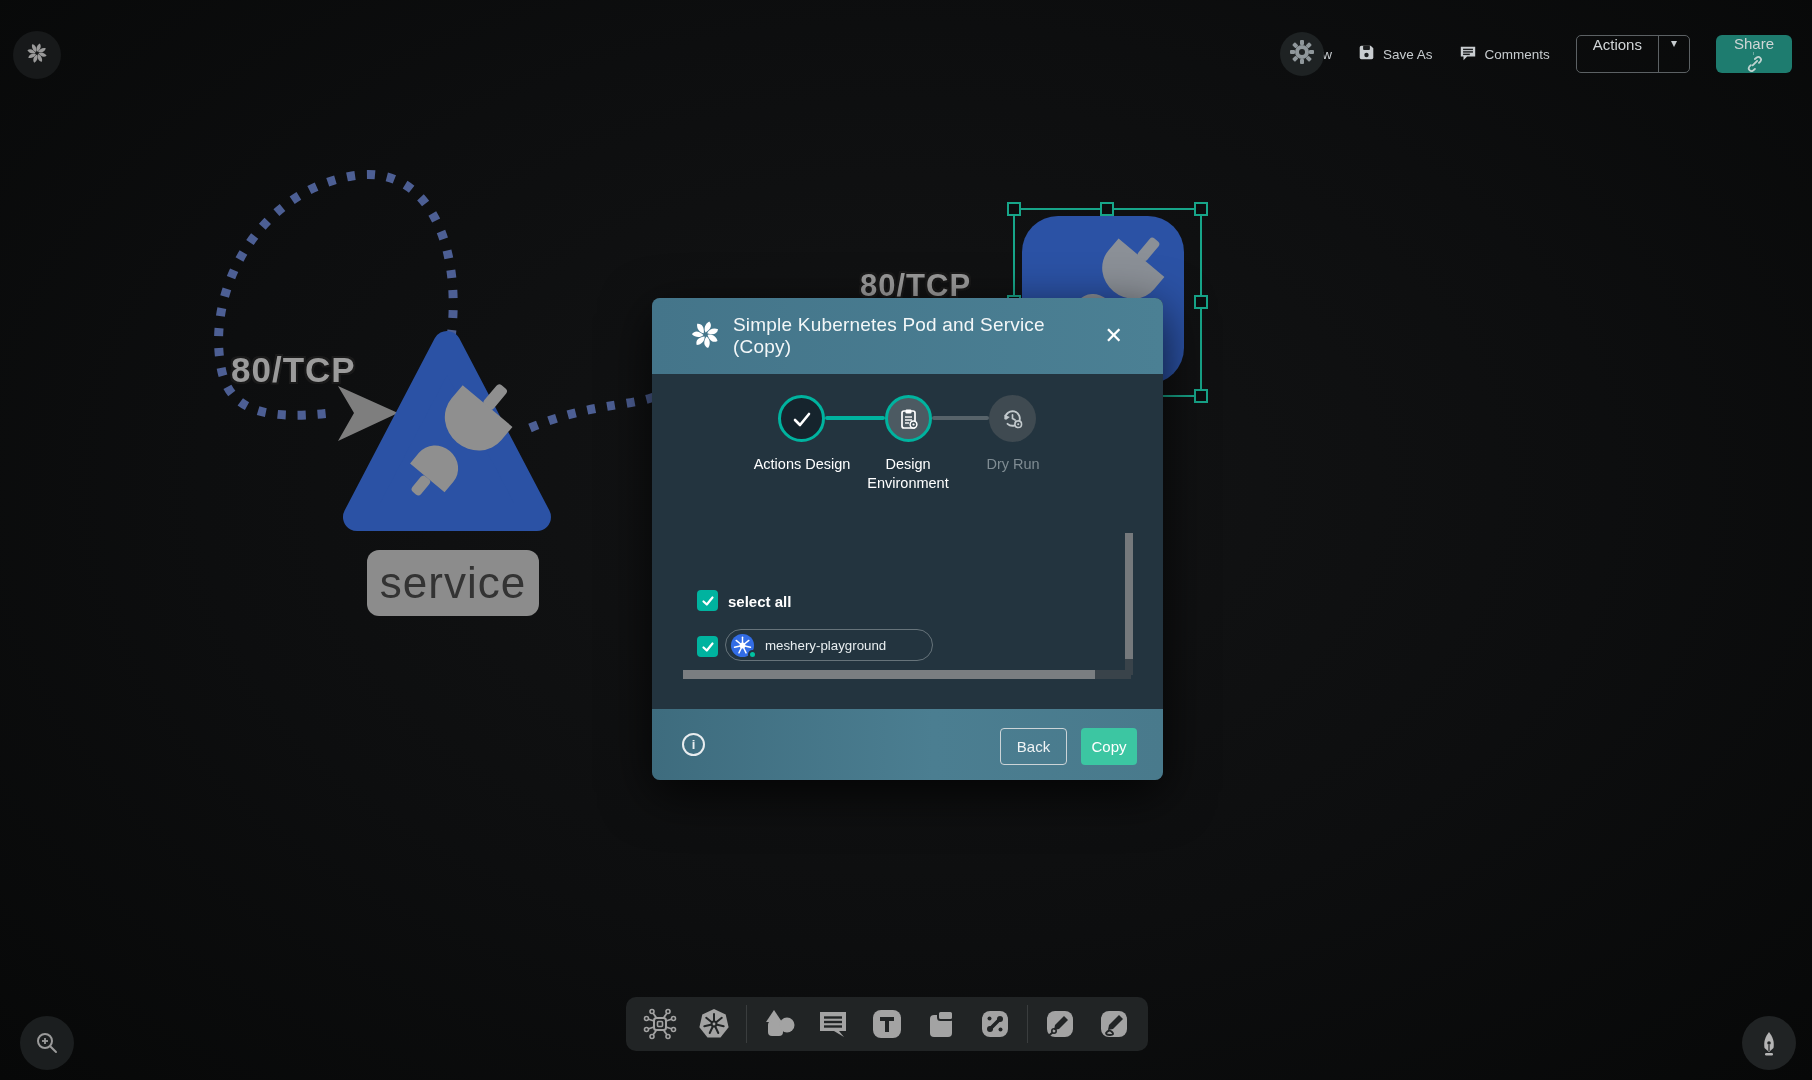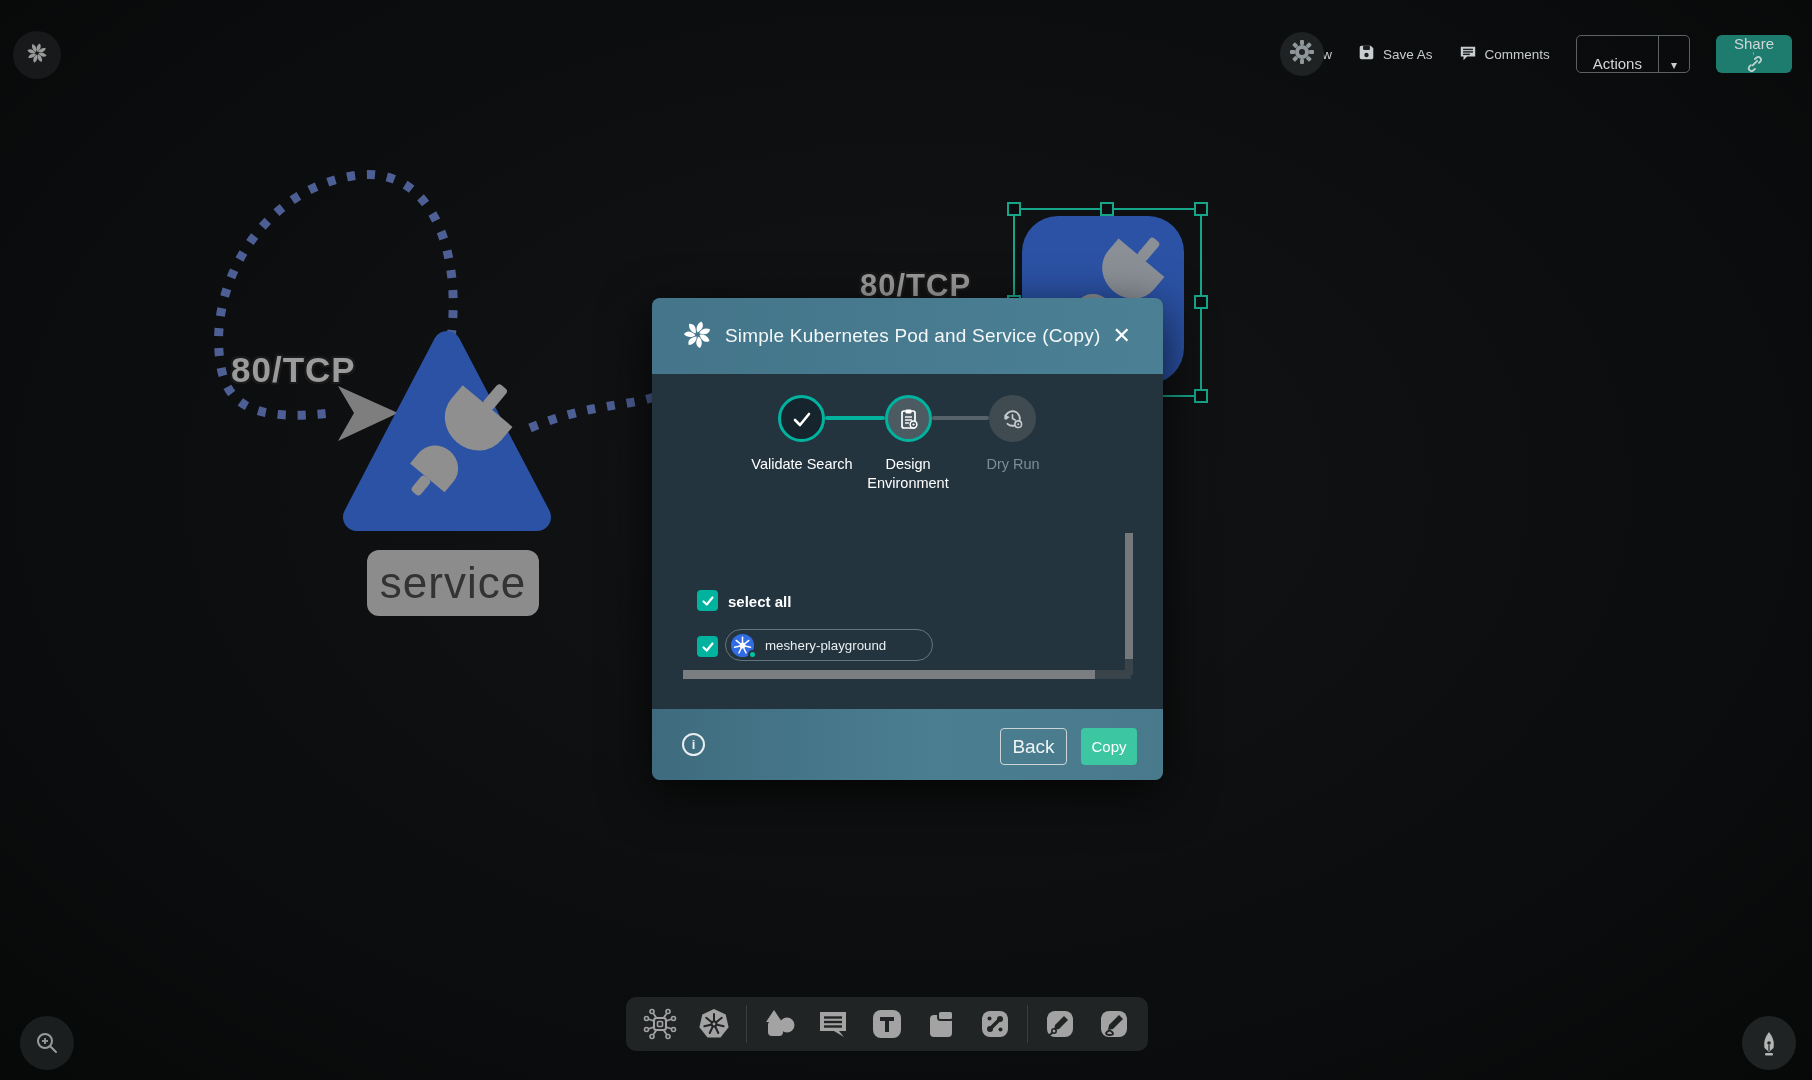--- a/index.html
+++ b/index.html
@@ -8,21 +8,21 @@
   .app { position:relative; width:1812px; height:1080px;
          background: radial-gradient(ellipse at 50% 45%, #131415 0%, #0d0e0f 55%, #070808 100%); }
 
   
   .corner-btn { position:absolute; border-radius:50%; display:flex; align-items:center; justify-content:center; cursor:pointer; }
   .app-btn { left:13px; top:31px; width:48px; height:48px; background:#17191a; }
 
   
   .top-toolbar { position:absolute; top:30px; right:20px; height:48px; display:flex; align-items:center; gap:26px; z-index:6; }
   .tb-item { display:flex; align-items:center; gap:8px; color:#c7cccf; font-size:13.5px; cursor:pointer; }
-  .actions-btn { display:flex; align-items:flex-end; height:38px; border:1px solid #5c6164; border-radius:5px; color:#d2d6d8; font-size:15px; cursor:pointer; }
+  .actions-btn { display:flex; align-items:flex-start; height:38px; border:1px solid #5c6164; border-radius:5px; color:#d2d6d8; font-size:15px; cursor:pointer; }
   .actions-btn .lbl { padding:0 16px; }
   .actions-btn .vdiv { width:1px; height:100%; background:#5c6164; }
   .actions-btn .caret { width:30px; text-align:center; font-size:12px; color:#c7cccf; }
   .share-btn { display:flex; align-items:center; height:38px; border-radius:6px; background:#1E7C6F; overflow:hidden; cursor:pointer;flex-direction:column; }
   .share-btn .lbl { padding:0 18px; color:#cfd6d6; font-size:15px; }
   .share-btn .vdiv { width:1px; height:100%; background:rgba(255,255,255,.35); }
   .share-btn .linkseg { width:40px; display:flex; align-items:center; justify-content:center; height:100%; }
   .gear-btn { width:44px; height:44px; background:#1e2223; }
 
   
@@ -32,21 +32,21 @@
   .edge-label-right { left:860px; top:268px; font-size:31px; }
   .service-label { position:absolute; z-index:1; left:367px; top:550px; width:172px; height:66px;
     background:#8c8c8c; border-radius:12px; display:flex; align-items:center; justify-content:center;
     font-size:44px; color:#333; letter-spacing:1px; }
   .canvas-svg { position:absolute; left:0; top:0; z-index:0; }
 
   
   .modal { position:absolute; left:652px; top:298px; width:511px; height:482px; z-index:10;
     background:#23343F; border-radius:8px; box-shadow:0 14px 50px rgba(0,0,0,.75); }
   .modal-header { position:absolute; left:0; top:0; right:0; height:76px; border-radius:8px 8px 0 0;
-    background:linear-gradient(90deg,#44758A,#4B8094); display:flex; align-items:center; padding:0 32px; }
+    background:linear-gradient(90deg,#44758A,#4B8094); display:flex; align-items:center; padding:0 40px; }
   .modal-title { color:#f3f7f8; font-size:19px; margin-left:14px; letter-spacing:.2px; }
   .modal-close { margin-left:auto; color:#fff; font-size:22px; cursor:pointer; line-height:1; }
 
   
   .step-circle { position:absolute; width:47px; height:47px; border-radius:50%; top:97px;
     display:flex; align-items:center; justify-content:center; }
   .step-1 { left:126px; background:#16242d; border:3px solid #00B39F; }
   .step-2 { left:233px; background:#4c5a62; border:3px solid #00B39F; }
   .step-3 { left:337px; background:#3f4a51; }
   .connector { position:absolute; top:118px; height:4px; border-radius:2px; }
@@ -80,21 +80,21 @@
     background:#00C3A2; border:2px solid #23343F; }
   .env-chip .name { margin-left:10px; color:#e8eef0; font-size:13.3px; }
 
   
   .modal-footer { position:absolute; left:0; bottom:0; right:0; height:71px; border-radius:0 0 8px 8px;
     background:linear-gradient(90deg,#3E6C7E 0%, #4B7E91 55%, #497A8C 100%); }
   .info-btn { position:absolute; left:30px; top:24px; width:23px; height:23px; border-radius:50%;
     border:2px solid #e9edef; color:#e9edef; display:flex; align-items:center; justify-content:center;
     font-size:13px; font-style:normal; font-weight:700; cursor:pointer; }
   .back-btn { position:absolute; left:348px; top:19px; width:67px; height:37px; background:transparent;
-    border:1px solid #ccd4d7; border-radius:4px; color:#f0f4f5; font-size:19px; cursor:pointer;
+    border:1px solid #ccd4d7; border-radius:4px; color:#f0f4f5; font-size:15px; cursor:pointer;
     display:flex; align-items:center; justify-content:center; }
   .next-btn { position:absolute; left:429px; top:19px; width:56px; height:37px; background:#3CC6A2;
     border-radius:4px; color:#fff; font-size:15px; cursor:pointer;
     display:flex; align-items:center; justify-content:center; }
 
   
   .dock { position:absolute; left:626px; top:997px; height:54px; z-index:5; background:#212425;
     border-radius:10px; display:flex; align-items:center; padding:0 12px; gap:10px; }
   .dock-icon { width:44px; height:44px; display:flex; align-items:center; justify-content:center; cursor:pointer; }
   .dock-sep { width:1px; height:38px; background:#3a3d3e; }
@@ -279,21 +279,21 @@
     </div>
     <div class="step-circle step-3">
       <svg width="25" height="25" viewBox="0 0 24 24">
         <path d="M5 12 a7 7 0 1 1 2.2 5.1" fill="none" stroke="#c3cacd" stroke-width="1.8" stroke-linecap="round"></path>
         <polygon points="4,8.5 5.6,13.5 9.5,10.5" fill="#c3cacd"></polygon>
         <path d="M12 8.5 V 12 L 14.5 13.5" fill="none" stroke="#c3cacd" stroke-width="1.6" stroke-linecap="round"></path>
         <circle cx="17.5" cy="17.5" r="3.2" fill="#3f4a51" stroke="#c3cacd" stroke-width="1.5"></circle>
         <circle cx="17.5" cy="17.5" r="1" fill="#c3cacd"></circle>
       </svg>
     </div>
-    <div class="step-label sl-1">Validate Search</div>
+    <div class="step-label sl-1">Actions Design</div>
     <div class="step-label sl-2">Design Environment</div>
     <div class="step-label sl-3">Dry Run</div>
 
 
     <div class="vscroll">
         <div class="thumb"></div>
       </div>
 
     <div class="checkbox cb-all">
       <svg width="14" height="14" viewBox="0 0 14 14">

